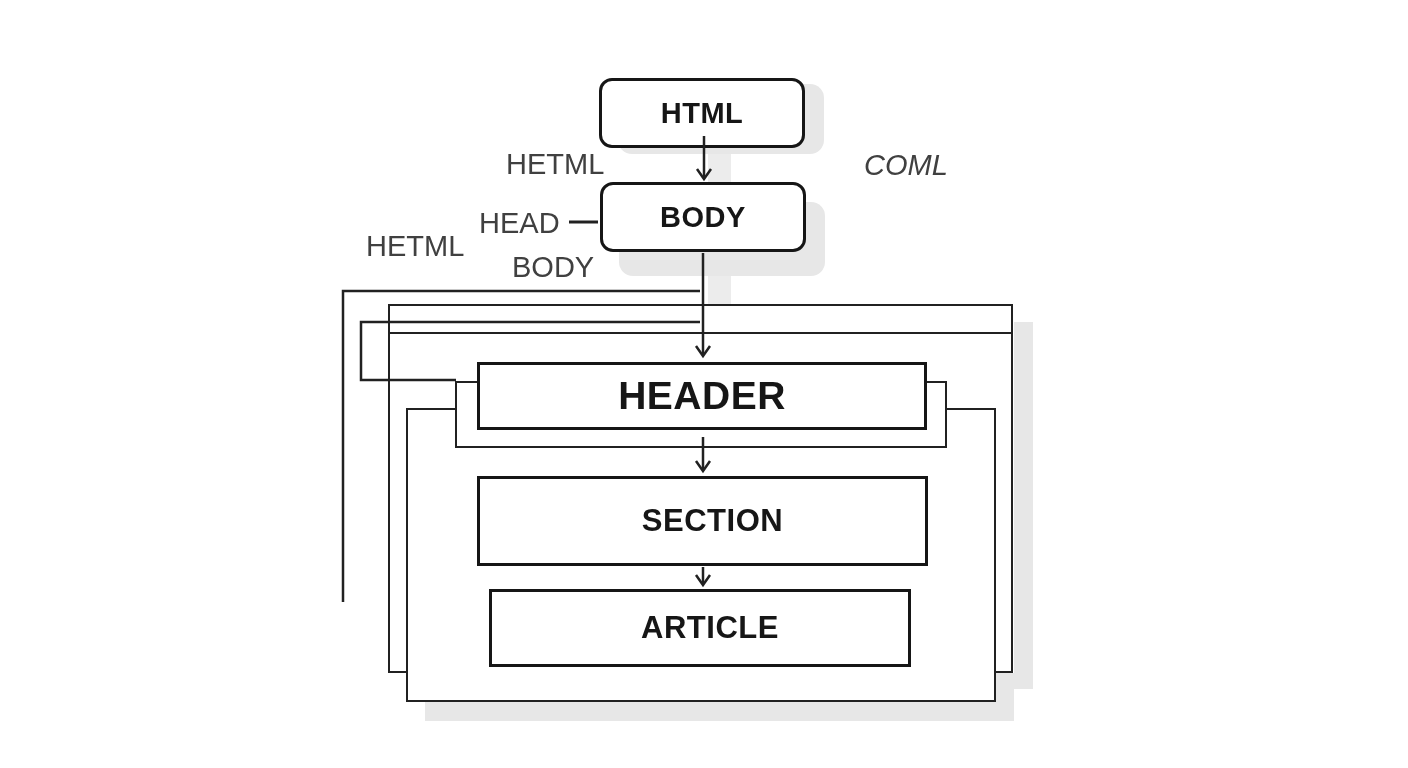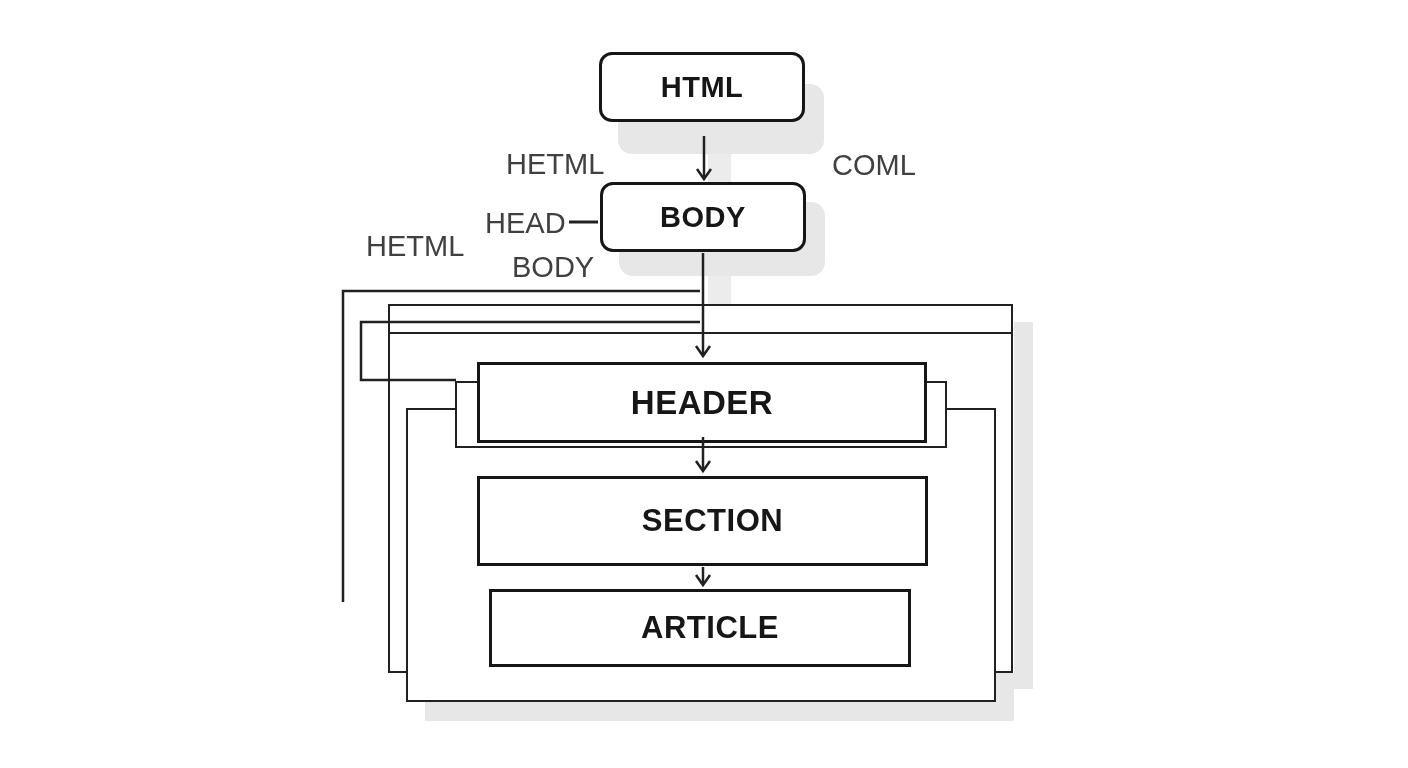--- a/index.html
+++ b/index.html
@@ -31,35 +31,35 @@
   .back-rect{left:388px; top:304px; width:625px; height:369px;}
   .front-rect{left:406px; top:408px; width:590px; height:294px;}
   .header-outer{left:455px; top:381px; width:492px; height:67px;}
   
   .node{
     background:#fff; border:3px solid var(--ink-strong); box-sizing:border-box;
     display:flex; align-items:center; justify-content:center;
     font-weight:bold; color:var(--ink-strong); letter-spacing:0.5px;
   }
   .node-round{border-radius:13px; font-size:29px;}
-  .n-html{left:599px; top:52px;  width:206px; height:70px;}
+  .n-html{left:599px; top:78px;  width:206px; height:70px;}
   .n-body{left:600px; top:182px; width:206px; height:70px;}
-  .n-header {left:477px; top:362px; width:450px; height:81px; font-size:33px;}
+  .n-header {left:477px; top:362px; width:450px; height:68px; font-size:39px;}
   .n-section{left:477px; top:476px; width:451px; height:90px; font-size:31px;padding-left:20px;}
   .n-article{left:489px; top:589px; width:422px; height:78px; font-size:31px;padding-left:20px;}
   
   svg.layer{left:0; top:0; width:1408px; height:768px; pointer-events:none;}
   svg .stroke{stroke:var(--ink); fill:none;}
   
   .lbl{
     color:#404040; font-size:29px; line-height:30px; white-space:nowrap;
   }
   .lbl-hetml-top {left:506px; top:149px;}
-  .lbl-coml      {left:832px; top:150px;}
-  .lbl-head      {left:479px; top:208px;margin-left:6px;}
+  .lbl-coml      {left:864px; top:150px;font-style:italic;}
+  .lbl-head      {left:479px; top:208px;}
   .lbl-hetml-left{left:366px; top:231px;}
   .lbl-body      {left:512px; top:252px;}
 </style>
 </head>
 <body>
 
 <div class="canvas">
 
   <div class="abs shadow sh-connector"></div>
   <div class="abs shadow sh-html"></div>

